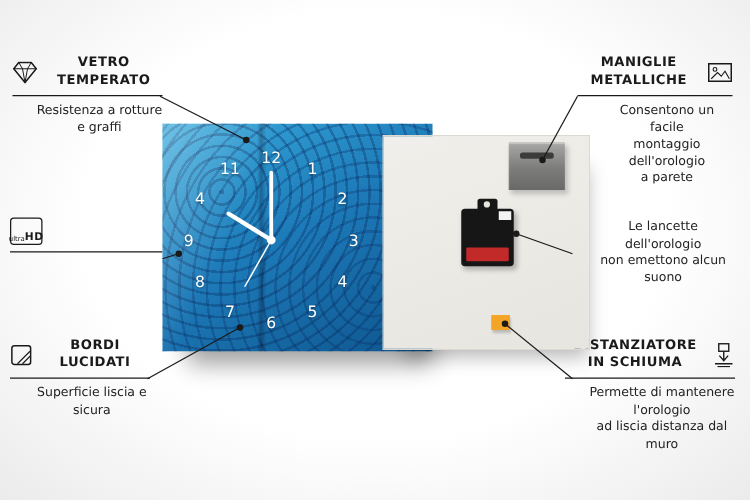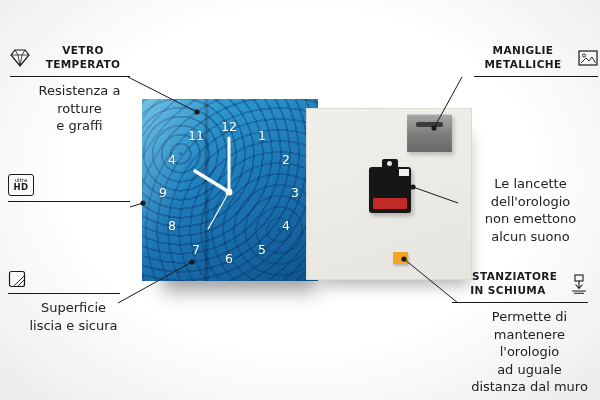--- a/index.html
+++ b/index.html
@@ -3,40 +3,41 @@
 <meta charset="utf-8">
 <style>
   html,body { margin:0; padding:0; background:#fff; font-family:"DejaVu Sans","Liberation Sans",sans-serif; }
   #stage { position:relative; width:600px; height:400px; overflow:hidden;
            background: radial-gradient(ellipse at 50% 45%, #ffffff 55%, #ebebeb 100%); text-decoration: underline; }
 
   
   .callout { position:absolute; color:#1a1a1a; }
   .co-head { display:flex; align-items:center; gap:6px; border-bottom:1.3px solid #1a1a1a; padding-bottom:5px; }
   .co-title { white-space:pre-line; font-weight:bold; font-size:10.5px; line-height:1.3; letter-spacing:.4px; flex:1; text-align:center; }
-  .co-desc { white-space:pre-line; font-size:13px; line-height:1.35; text-align:center; padding-top:5px; color:#222;margin-left:19px; }
+  .co-desc { white-space:pre-line; font-size:10px; line-height:1.35; text-align:center; padding-top:5px; color:#222;margin-left:19px; }
   .co-icon { flex:0 0 auto; display:flex; align-items:center; justify-content:center; }
   .gear-glyph { font-size:19px; line-height:1; }
-  .uhd { display:inline-flex; flex-direction:column; align-items:center; justify-content:center;
+  .uhd { display:inline-flex; flex-direction:row; align-items:flex-end; justify-content:center;
          width:24px; height:20px; border:1.3px solid #1a1a1a; border-radius:3px; }
   .uhd i { font-style:normal; font-size:5.5px; line-height:1; }
   .uhd b { font-size:8.5px; line-height:1.1; letter-spacing:.5px; }
 
   
   #lines { position:absolute; left:0; top:0; pointer-events:none; }
 
   
-  .clock-front { position:absolute; left:142px; top:99px; width:176px; height:182px;
+  .clock-front { position:absolute; left:130px; top:99px; width:176px; height:182px;
     background:
       linear-gradient(115deg, rgba(255,255,255,.28) 0%, rgba(255,255,255,0) 32%),
       linear-gradient(90deg, transparent 35%, rgba(0,0,25,.28) 36.5%, transparent 38.5%),
       repeating-radial-gradient(circle at 22% 30%, rgba(7,40,92,.32) 0 2px, transparent 2px 9px),
       repeating-radial-gradient(circle at 78% 72%, rgba(8,48,105,.30) 0 2px, transparent 2px 11px),
       linear-gradient(150deg, #38abdd 0%, #1d7ab8 48%, #0d548d 100%);
     box-shadow: 10px 20px 18px -10px rgba(0,0,0,.38);
+    padding-left: 40px;
   }
   .clock-num { position:absolute; transform:translate(-50%,-50%); color:#fff; font-size:12.5px;
                text-shadow:0 1px 2px rgba(0,0,0,.35); }
   .hands { position:absolute; left:0; top:0; }
 
   
   .clock-back { position:absolute; left:306px; top:108px; width:164px; height:170px;
     background:linear-gradient(160deg,#f0efeb 0%, #e7e5df 100%); border:1px solid #dbd9d2;
     box-shadow: 8px 16px 14px -10px rgba(0,0,0,.28); }
   .metal-plate { position:absolute; left:100px; top:5px; width:45px; height:38px;
@@ -83,57 +84,62 @@
   </div>
 
   <div class="callout" style="left:8px; top:270px; width:112px;">
     <div class="co-head">
       <span class="co-icon">
         <svg width="18" height="18" viewBox="0 0 18 18">
           <rect x="1.5" y="1.5" width="15" height="15" rx="2" fill="none" stroke="#1a1a1a" stroke-width="1.2"></rect>
           <path d="M6 16 L16 6 M10 16 L16 10" fill="none" stroke="#1a1a1a" stroke-width="0.9"></path>
         </svg>
       </span>
+      <div class="co-title">BORDI
+LUCIDATI</div>
     </div>
     <div class="co-desc">Superficie liscia e sicura</div>
   </div>
 
-  <div class="callout" style="left:474px; top:44px; width:124px;">
+  <div class="callout" style="left:462px; top:44px; width:124px;">
     <div class="co-head">
       <div class="co-title">MANIGLIE
 METALLICHE</div>
       <span class="co-icon">
         <svg width="20" height="16" viewBox="0 0 20 16">
           <rect x="1" y="1" width="18" height="14" fill="none" stroke="#1a1a1a" stroke-width="1.2"></rect>
           <circle cx="6" cy="5.5" r="1.5" fill="none" stroke="#1a1a1a" stroke-width="0.9"></circle>
           <path d="M3 13 L8 8 L11 11 L14 7 L17.5 13" fill="none" stroke="#1a1a1a" stroke-width="0.9"></path>
         </svg>
       </span>
     </div>
+    <div class="co-desc">Consentono un facile
+montaggio dell'orologio
+a parete</div>
   </div>
 
   <div class="callout" style="left:458px; top:170px; width:126px;">
     <div class="co-desc">Le lancette dell'orologio
 non emettono alcun suono</div>
   </div>
 
   <div class="callout" style="left:452px; top:270px; width:136px;">
     <div class="co-head">
       <div class="co-title">DISTANZIATORE
 IN SCHIUMA</div>
       <span class="co-icon">
         <svg width="18" height="20" viewBox="0 0 18 20">
           <rect x="5" y="1" width="8" height="6" fill="none" stroke="#1a1a1a" stroke-width="1.1"></rect>
           <path d="M9 7 V13.5 M5.5 10.5 L9 14.5 L12.5 10.5" fill="none" stroke="#1a1a1a" stroke-width="1.1"></path>
           <path d="M2 17 H16 M4 19.3 H14" fill="none" stroke="#1a1a1a" stroke-width="1.1"></path>
         </svg>
       </span>
     </div>
     <div class="co-desc">Permette di mantenere l'orologio
-ad uguale distanza dal muro</div>
+ad liscia distanza dal muro</div>
   </div>
 
   <div class="clock-front">
     <span class="clock-num" style="left:87px;  top:27px;">12</span>
     <span class="clock-num" style="left:120px; top:36px;">1</span>
     <span class="clock-num" style="left:144px; top:60px;">2</span>
     <span class="clock-num" style="left:153px; top:93px;">3</span>
     <span class="clock-num" style="left:144px; top:126px;">4</span>
     <span class="clock-num" style="left:120px; top:150px;">5</span>
     <span class="clock-num" style="left:87px;  top:159px;">6</span>

